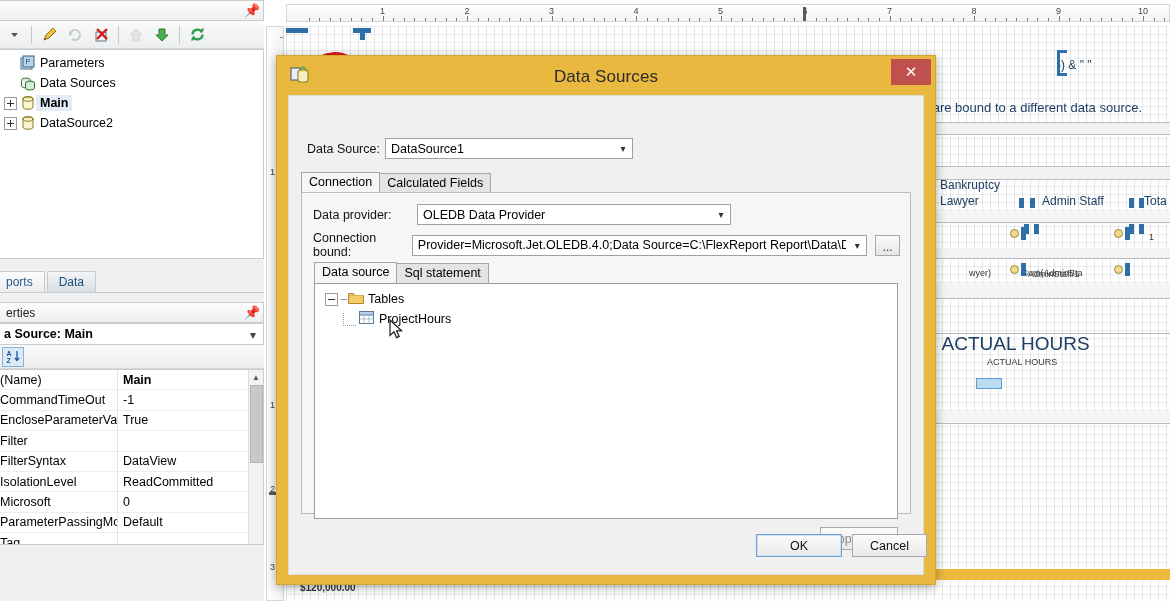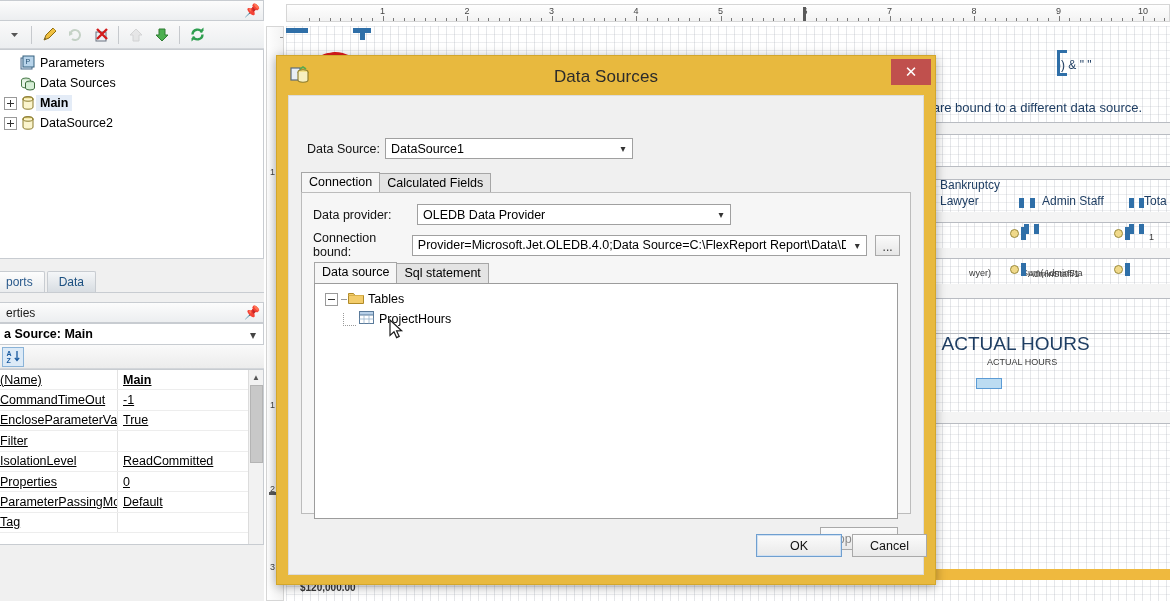--- a/index.html
+++ b/index.html
@@ -148,21 +148,20 @@
     border-left: none;
     height: 176px;
     overflow: hidden;
   }
   .prop-row {
     display: flex;
     height: 20.4px;
     border-bottom: 1px solid #ededed;
     font-size: 12.5px;
     align-items: flex-end;
-    text-decoration: underline;
   }
   .prop-name {
     width: 118px; flex: 0 0 118px;
     padding-left: 0px;
     overflow: hidden; white-space: nowrap;
     border-right: 1px solid #e3e3e3;
     height: 100%;
     display: flex; align-items: center;
   }
   .prop-val {
@@ -731,25 +730,29 @@
           </div>
           <div class="prop-row">
             <span class="prop-name">EncloseParameterVal</span>
             <span class="prop-val">True</span>
           </div>
           <div class="prop-row">
             <span class="prop-name">Filter</span>
             <span class="prop-val"></span>
           </div>
           <div class="prop-row">
+            <span class="prop-name">FilterSyntax</span>
+            <span class="prop-val">DataView</span>
+          </div>
+          <div class="prop-row">
             <span class="prop-name">IsolationLevel</span>
             <span class="prop-val">ReadCommitted</span>
           </div>
           <div class="prop-row">
-            <span class="prop-name">Properties</span>
+            <span class="prop-name">Microsoft</span>
             <span class="prop-val">0</span>
           </div>
           <div class="prop-row">
             <span class="prop-name">ParameterPassingMo</span>
             <span class="prop-val">Default</span>
           </div>
           <div class="prop-row">
             <span class="prop-name">Tag</span>
             <span class="prop-val"></span>
           </div>

